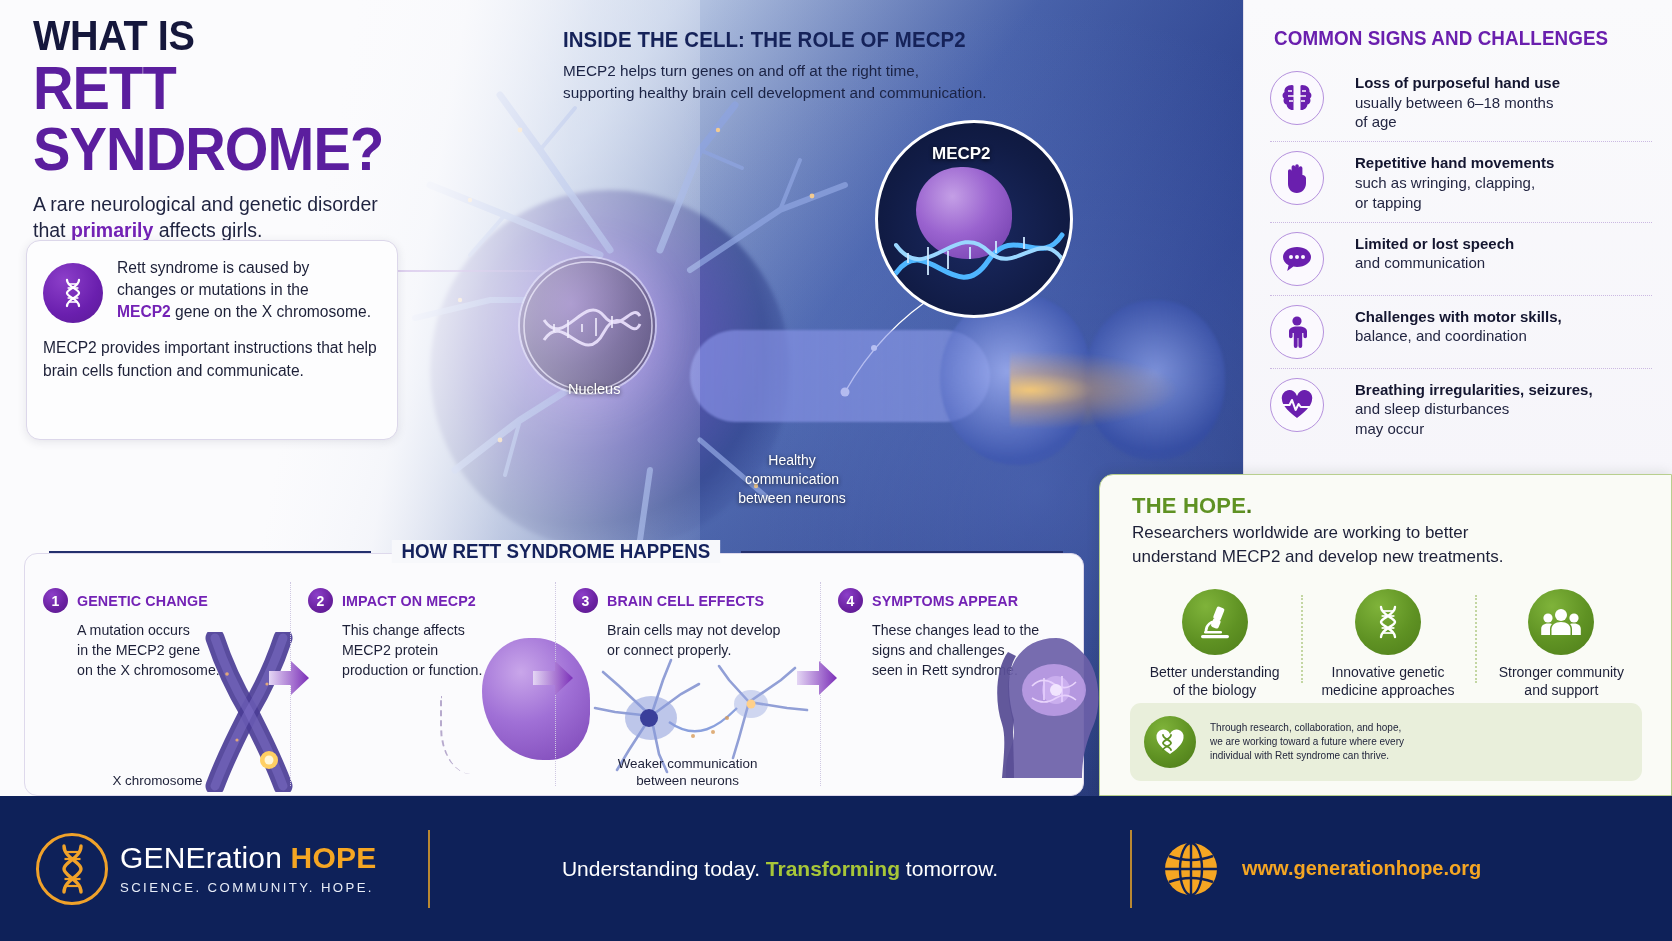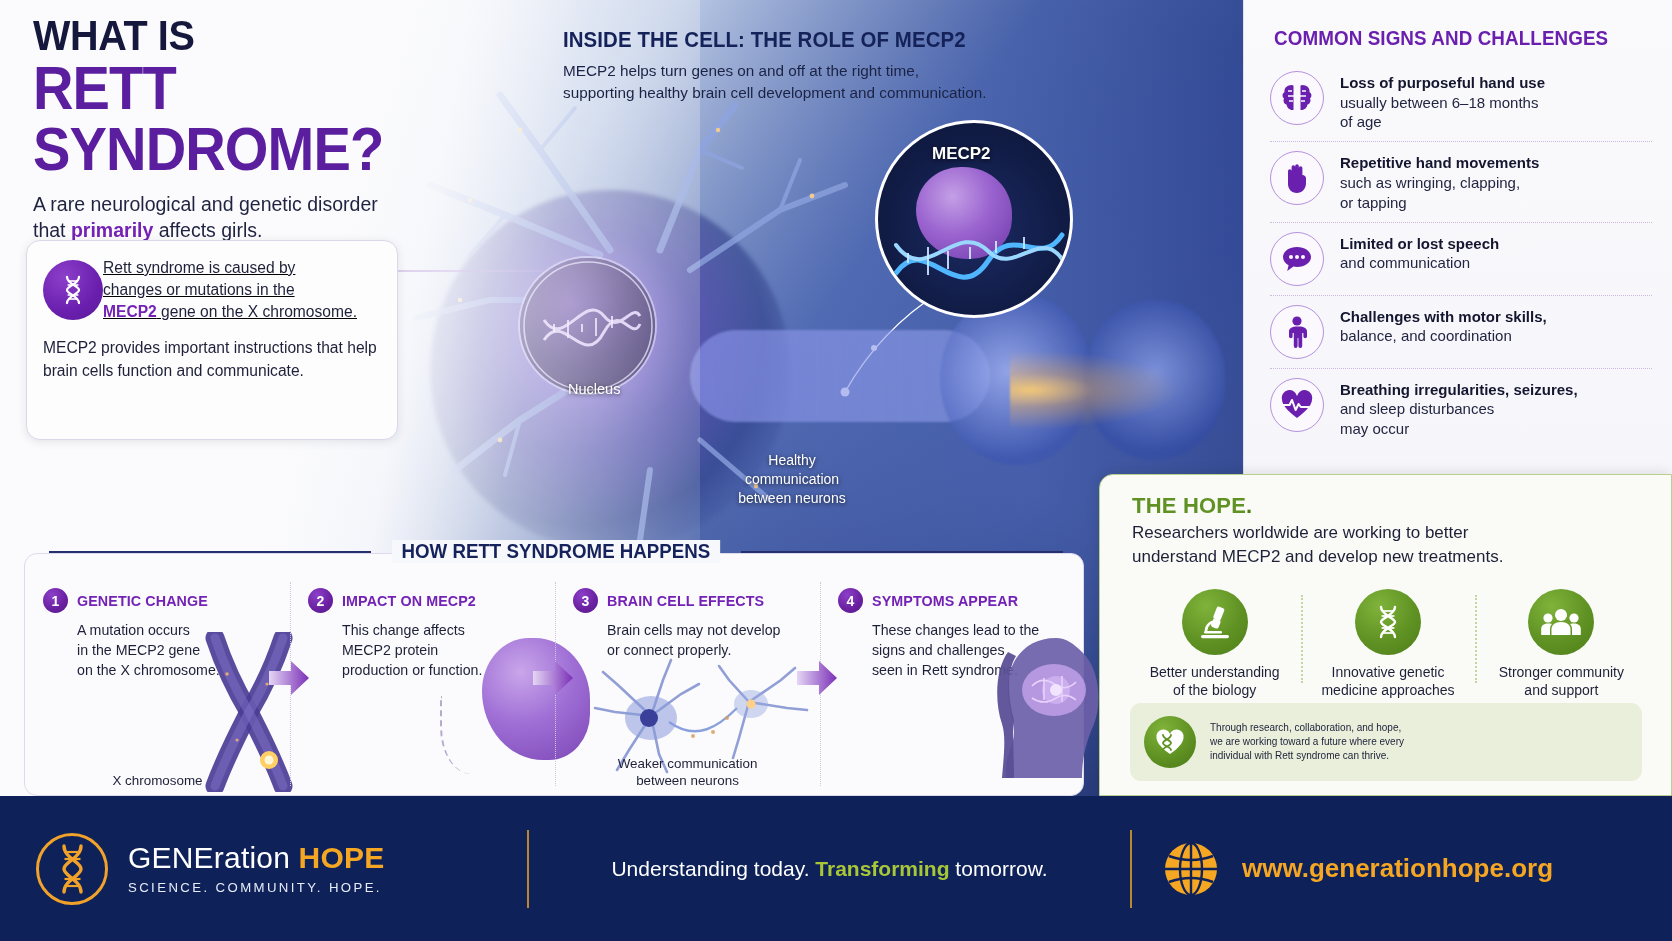--- a/index.html
+++ b/index.html
@@ -95,21 +95,21 @@
     transform: scaleX(.92); transform-origin: left center;
   }
   .h-sub { margin-top: 12px; font-size: 19.5px; color: #1f2340; line-height: 1.33; }
   .h-sub .hl { color: #7322b5; font-weight: 700; }
   .rule-wrap { margin-top: 22px; display:flex; align-items:center; }
   .rule-dot { width:11px; height:11px; border-radius:50%; background:#6b2aa8; flex:0 0 auto;}
   .rule-line { height:2px; flex:1; background: linear-gradient(90deg,#8a4ec4,#dfd2ef 70%, rgba(223,210,239,0)); }
 
   
   #card-cause { left: 26px; top: 240px; width: 372px; height: 200px; padding: 16px 16px 10px 16px; }
-  .cause-top { display:flex; align-items: center; text-decoration: underline; }
+  .cause-top { display:flex; gap: 14px; align-items: flex-end; }
   .circ {
     flex: 0 0 auto; border-radius: 50%; display:flex; align-items:center; justify-content:center;
   }
   .circ-dna { width: 60px; height: 60px; background: radial-gradient(circle at 35% 28%, #8c3fc9, #6a1fae 60%, #5a1a96); }
   .cause-txt { font-size: 15.6px; line-height: 1.42; color:#1d2038; }
   .cause-txt .gene { color:#7322b5; font-weight:700; }
   .cause-body { margin-top: 14px; font-size: 15.6px; line-height: 1.46; color:#1d2038; }
 
   
   #card-stat {
@@ -141,21 +141,21 @@
   #panel-signs {
     position:absolute; left:1243px; top:0; width:429px; height:479px;
     background: linear-gradient(180deg,#fafafc 0%, #f6f5fa 100%);
     border-left: 1px solid #e3e0ec;
   }
   .signs-title {
     position:absolute; left:30px; top:27px; font-size:19.6px; font-weight:800; color:#6a1fae;
     letter-spacing:.1px; transform: scaleX(.96); transform-origin:left center;
   }
   .signs-list { position:absolute; left:26px; top:62px; width:382px; }
-  .sign-row { display:flex; gap:16px; align-items:flex-start; padding: 9px 0 9px 0; }
+  .sign-row { display:flex; gap:31px; align-items:flex-start; padding: 9px 0 9px 0; }
   .sign-row + .sign-row { border-top: 1px dotted #cbb9e2; }
   .sign-ic {
     flex:0 0 auto; width:54px; height:54px; border-radius:50%;
     border: 1.5px solid #b591dd; background:#fbf9fe;
     display:flex; align-items:center; justify-content:center;
   }
   .sign-tx { padding-top: 2px; }
   .sign-b { font-size:15px; font-weight:700; color:#141630; line-height:1.3; }
   .sign-n { font-size:15px; color:#232642; line-height:1.33; }
 
@@ -229,33 +229,33 @@
   .protein-tail { left:150px; top:120px; width:52px; height:78px;
     border-left:2px dashed #b7aacd; border-bottom-left-radius:60%; }
   .neuronsm { left:34px; top:70px; width:240px; height:130px; }
   .headsil { left:170px; top:52px; width:124px; height:150px; }
 
   
   #footer {
     position:absolute; left:0; top:796px; width:1672px; height:145px;
     background:#0e2159; display:flex; align-items:center;
   }
-  .f-brand { display:flex; align-items:center; gap:20px; padding-left:36px; width:527px; }
+  .f-brand { display:flex; align-items:center; gap:12px; padding-left:36px; width:428px; }
   .f-logo { width:72px; height:72px; border-radius:50%; border:3px solid #f0a22a; position:relative; flex:0 0 auto;
     display:flex; align-items:center; justify-content:center; }
   .f-name { font-size:30px; color:#fff; font-weight:400; letter-spacing:.2px; line-height:1.05; }
   .f-name b { color:#f5a623; font-weight:700; }
   .f-tag { margin-top:7px; font-size:13.2px; color:#e7ecf7; letter-spacing:2.4px; }
   .f-div { width:2px; height:78px; background:#d79a2b; opacity:.85; }
   .f-mid { flex:1; text-align:center; color:#fff; font-size:21px; line-height:1.5; }
   .f-mid .grn { color:#a7c638; font-weight:700; }
   .f-right { width:540px; display:flex; align-items:center; gap:22px; padding-left:30px; }
   .f-globe { width:58px; height:58px; flex:0 0 auto; }
   .f-r1 { font-size:19px; color:#fff; line-height:1.4; }
-  .f-r2 { font-size:26px; color:#f5a623; font-weight:700; line-height:1.25; }
+  .f-r2 { font-size:20px; color:#f5a623; font-weight:700; line-height:1.25; }
 </style>
 </head>
 <body>
 
 <div id="poster">
 
   <div class="bg-dark"></div>
   <div class="neuron-body"></div>
 
   <svg width="1672" height="848" style="position:absolute;left:0;top:0;">

